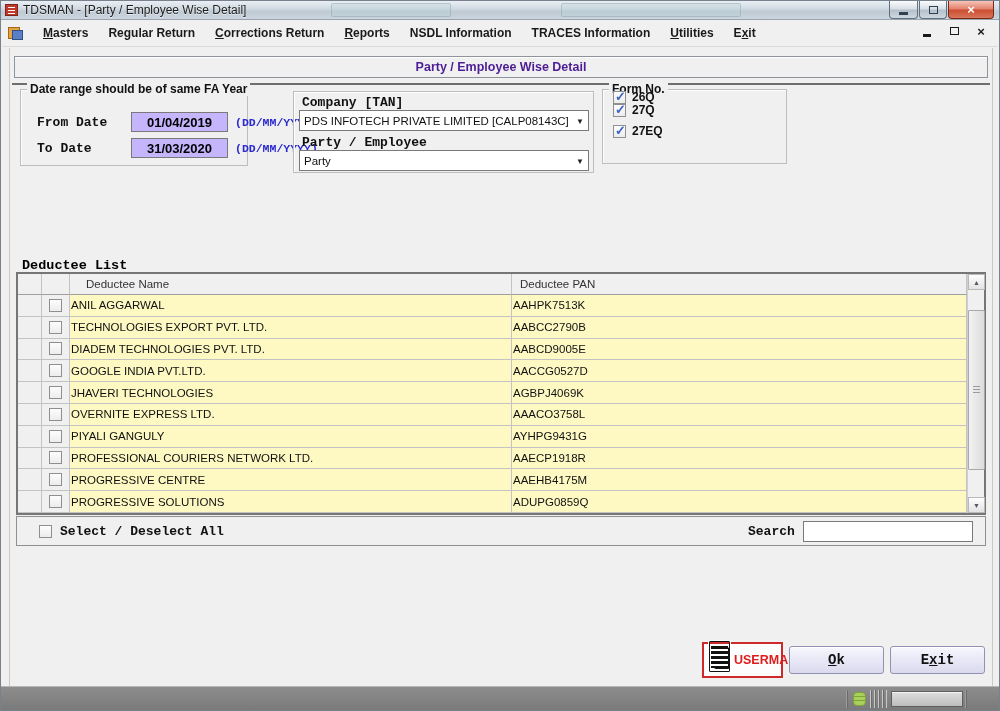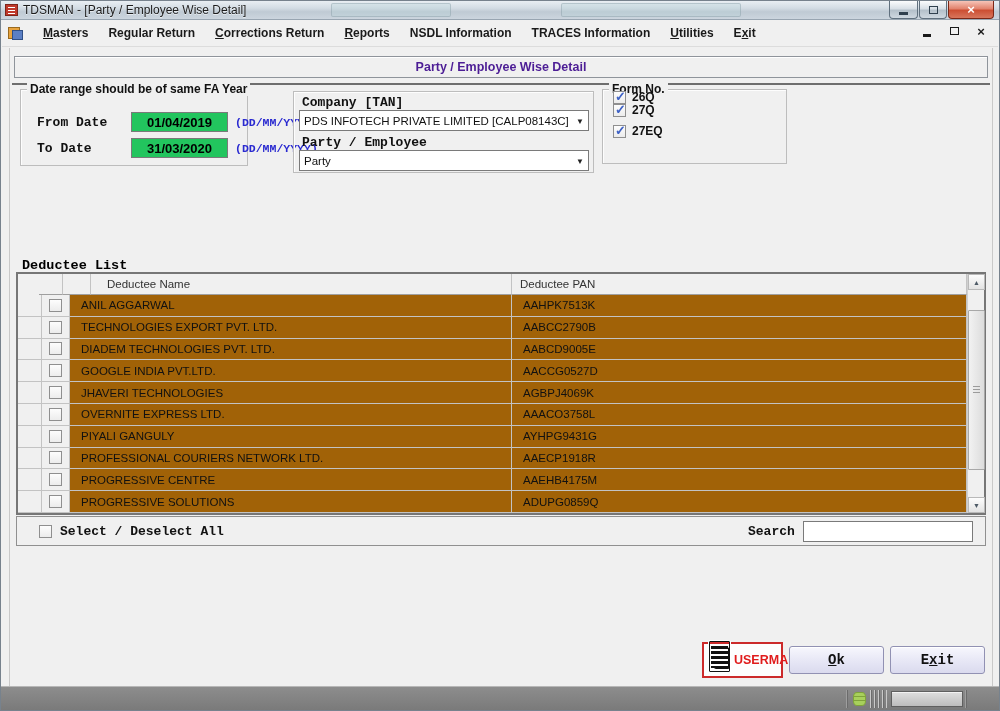--- a/index.html
+++ b/index.html
@@ -53,21 +53,21 @@
 
   .groupbox { position:absolute; border:1px solid #bdbdbd; box-shadow:inset 1px 1px 0 #fdfdfd; }
   .groupbox > .gb-title { position:absolute; top:-8px; left:6px; background:#f0f0f0; padding:0 3px; font-size:12px; font-weight:bold; color:#111; white-space:nowrap; }
   .gb-title.mono { font-family:"Liberation Mono", monospace; font-size:13px; }
 
   .gb-date { left:10px; top:41px; width:228px; height:77px; }
   .date-row { position:absolute; left:0; width:100%; height:20px; display:flex; align-items:center; }
   .date-row.r1 { top:22px; } .date-row.r2 { top:48px; }
   .mono-label { font-family:"Liberation Mono", monospace; font-weight:bold; font-size:13px; color:#111; }
   .date-row .mono-label { position:absolute; left:16px; }
-  .date-input { position:absolute; left:110px; width:97px; height:20px; border:1px solid #7a7a7a; background:#22c55e;
+  .date-input { position:absolute; left:110px; width:97px; height:20px; border:1px solid #7a7a7a; background:#c4b5fd;
     font-family:"Liberation Sans", sans-serif; font-weight:bold; font-size:13px; color:#000; text-align:center; padding:0; }
   .date-hint { position:absolute; left:214px; font-family:"Liberation Mono", monospace; font-weight:bold; font-size:11.5px; color:#2a2ad0; white-space:nowrap; }
 
   .gb-company { left:283px; top:43px; width:301px; height:82px; }
   .gb-company .mono-label { position:absolute; left:8px; }
   .lbl-company { top:3px; } .lbl-party { top:43px; }
   .dropdown { position:absolute; left:5px; width:290px; height:21px; background:#fff; border:1px solid #7a7a7a;
     display:flex; align-items:center; padding-left:4px; font-size:11.5px; color:#111; cursor:default; }
   .dd-company { top:18px; } .dd-party { top:58px; }
   .dd-arrow { position:absolute; right:4px; top:50%; transform:translateY(-50%); font-size:8px; color:#222; }
@@ -90,31 +90,31 @@
   .gb-sort .radio-row:nth-of-type(5) { top:96px; }
   .radio { width:13px; height:13px; border:1px solid #8f8f8f; border-radius:50%; background:linear-gradient(#fdfdfd,#e6e6e6); position:relative; flex:0 0 auto; }
   .radio.selected::after { content:""; position:absolute; left:3px; top:3px; width:5px; height:5px; border-radius:50%;
     background:radial-gradient(circle at 40% 35%, #6f9bdf, #2b59c3); }
   .radio-label { font-family:"Liberation Mono", monospace; font-weight:bold; font-size:13px; color:#111; }
 
   
   .list-title { position:absolute; left:12px; top:210px; font-family:"Liberation Mono", monospace; font-weight:bold; font-size:13.5px; color:#000; }
   .table { position:absolute; left:6px; top:224px; width:970px; height:243px; border:2px solid #767676; background:#f0f0f0; display:flex; }
   .grid { flex:1 1 auto; display:flex; flex-direction:column; overflow:hidden; }
-  .thead { display:flex; height:21px; flex:0 0 21px;padding-left:21px; }
+  .thead { display:flex; height:21px; flex:0 0 21px; }
   .thead .hc { background:#f0f0f0; border-bottom:1px solid #9f9f9f; border-right:1px solid #c3c3c3; font-size:11.5px; color:#333;
     display:flex; align-items:center; }
   .c-sel { width:24px; flex:0 0 24px; } .c-chk { width:28px; flex:0 0 28px; display:flex; align-items:center; justify-content:center; }
   .c-name { flex:1 1 auto; } .c-pan { width:455px; flex:0 0 455px; }
   .thead .c-name { padding-left:16px; } .thead .c-pan { padding-left:8px; }
   .tbody { flex:1 1 auto; display:flex; flex-direction:column; }
   .trow { display:flex; flex:1 1 auto; }
   .trow .cell { border-right:1px solid #c3c3c3; border-bottom:1px solid #c3c3c3; display:flex; align-items:center; }
   .trow .c-sel, .trow .c-chk { background:#f0f0f0; }
-  .trow .c-name, .trow .c-pan { background:#a16207; font-size:11.5px; color:#111; padding-left:11px; white-space:nowrap; overflow:hidden; }
+  .trow .c-name, .trow .c-pan { background:#fef9c3; font-size:11.5px; color:#111; padding-left:1px; white-space:nowrap; overflow:hidden; }
   .trow .checkbox { width:13px; height:13px; }
 
   .vscroll { flex:0 0 17px; width:17px; background:#f0f0f0; border-left:1px solid #d0d0d0; position:relative; }
   .sbtn { position:absolute; left:0; width:17px; height:16px; background:linear-gradient(#fdfdfd,#e3e3e3);
     border:1px solid #b9b9b9; display:flex; align-items:center; justify-content:center; font-size:7px; color:#4d5a66; }
   .sbtn.up { top:0; } .sbtn.down { bottom:0; }
   .sthumb { position:absolute; left:0; top:36px; width:17px; height:160px; background:linear-gradient(90deg,#f2f2f2,#dcdcdc);
     border:1px solid #a8a8a8; border-radius:1px; }
   .sthumb::after { content:""; position:absolute; left:4px; right:4px; top:50%; margin-top:-4px; height:7px;
     background:repeating-linear-gradient(#9b9b9b 0 1px, transparent 1px 3px); }

